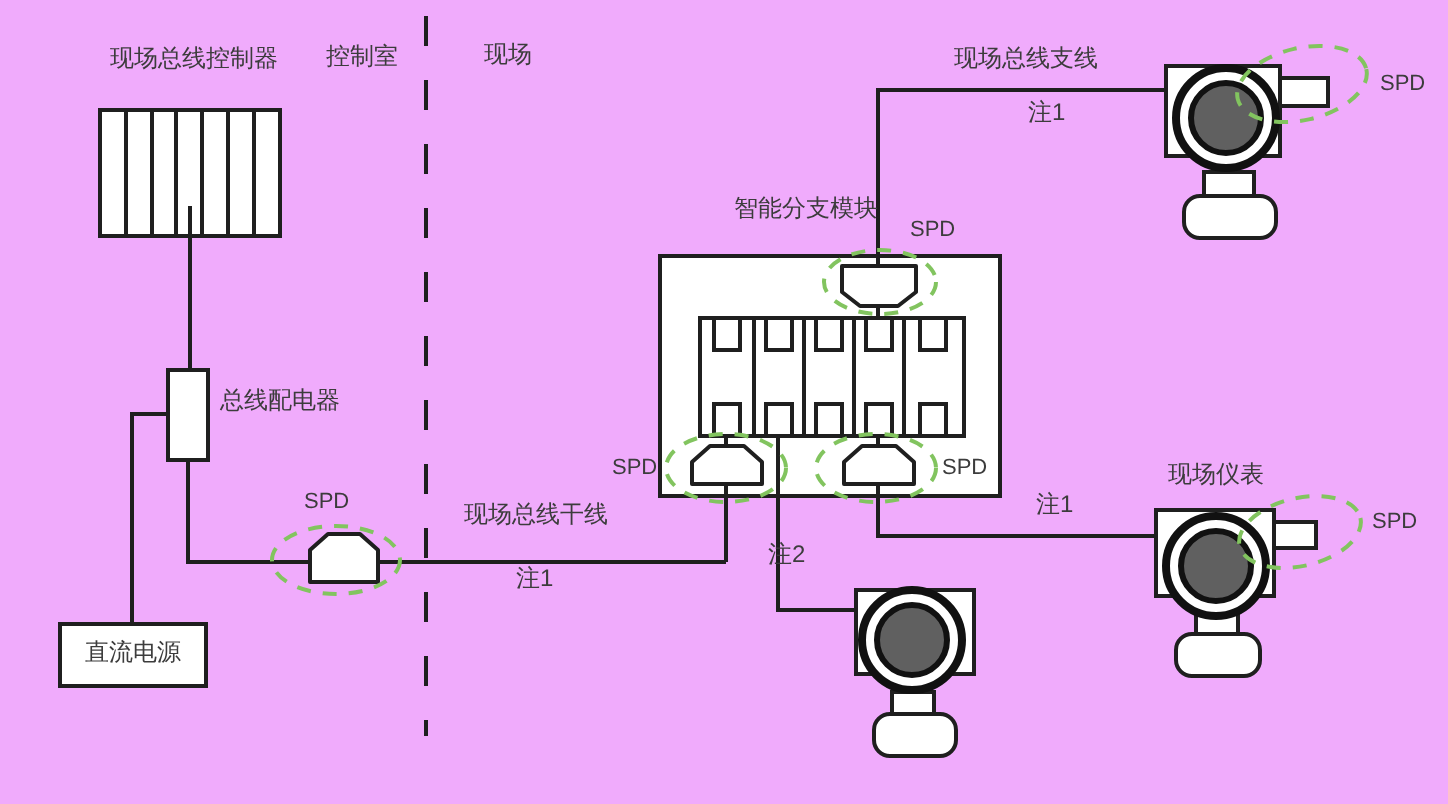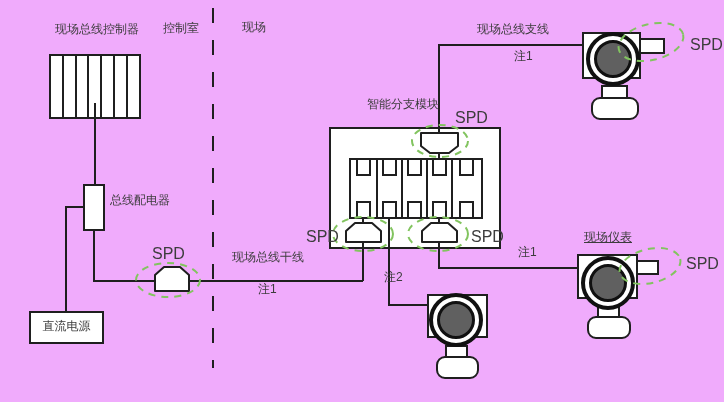--- a/index.html
+++ b/index.html
@@ -12,21 +12,21 @@
   }
   svg{position:absolute;left:0;top:0;}
   .lbl{
     position:absolute;
     color:#3c3c3c;
     font-size:12px;
     line-height:1.1;
     white-space:nowrap;
     user-select:none;
   }
-  .lbl.small{font-size:16px;}
+  .lbl.small{font-size:11px;}
   .ln{stroke:#1f1f1f;stroke-width:2;fill:none;}
   .bx{stroke:#1f1f1f;stroke-width:2;fill:#ffffff;}
   .spd{stroke:#1f1f1f;stroke-width:2;fill:#ffffff;stroke-linejoin:round;}
   .grn{stroke:#82c45f;stroke-width:2;fill:none;stroke-dasharray:7 6;}
   .divider{stroke:#1f1f1f;stroke-width:2;stroke-dasharray:15 17;}
 </style>
 </head>
 <body>
 
 <div class="canvas">
@@ -136,21 +136,21 @@
   <span class="lbl" style="left:232px;top:251px;">现场总线干线</span>
   <span class="lbl" style="left:258px;top:283px;">注1</span>
 
   <span class="lbl" style="left:339px;top:98px;margin-left:28px;">智能分支模块</span>
 
   <span class="lbl" style="left:477px;top:23px;">现场总线支线</span>
   <span class="lbl" style="left:514px;top:50px;">注1</span>
   <span class="lbl" style="left:518px;top:246px;">注1</span>
   <span class="lbl" style="left:384px;top:271px;">注2</span>
 
-  <span class="lbl" style="left:584px;top:231px;text-decoration:underline;">现场仪表</span>
+  <span class="lbl" style="left:584px;top:231px;">现场仪表</span>
 
   <span class="lbl small" style="left:152px;top:245px;">SPD</span>
   <span class="lbl small" style="left:455px;top:109px;">SPD</span>
   <span class="lbl small" style="left:306px;top:228px;">SPD</span>
   <span class="lbl small" style="left:471px;top:228px;">SPD</span>
   <span class="lbl small" style="left:690px;top:36px;">SPD</span>
   <span class="lbl small" style="left:686px;top:255px;">SPD</span>
 
 </div>
 

